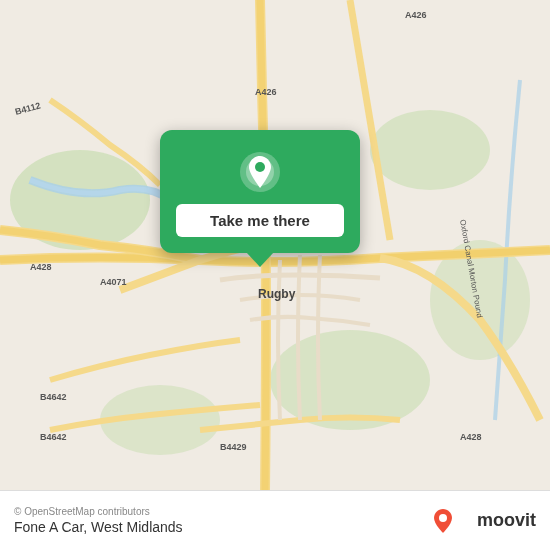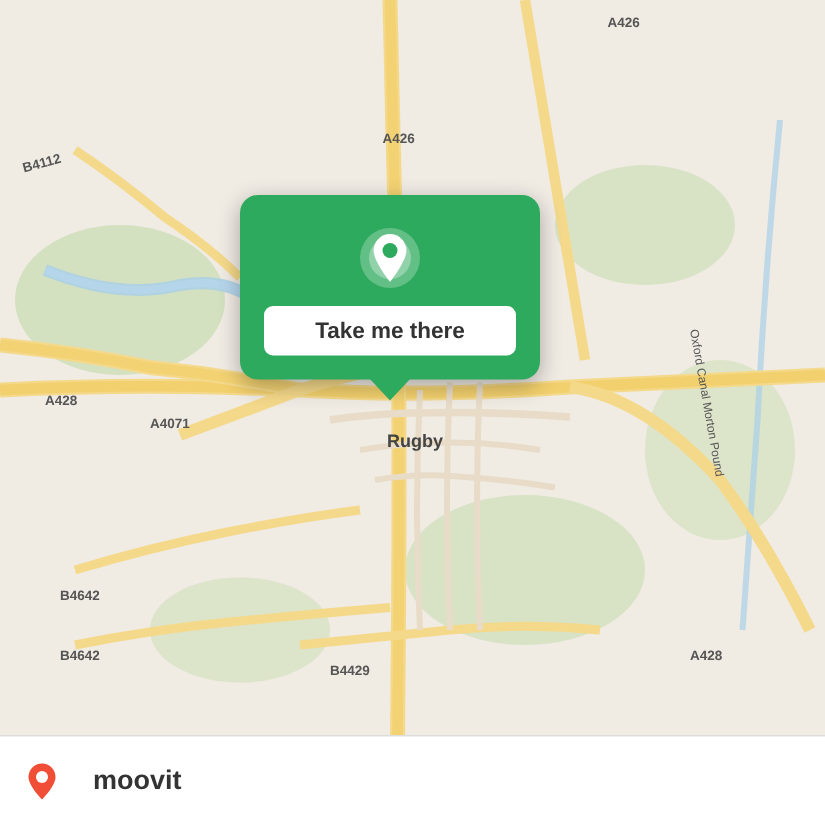--- a/index.html
+++ b/index.html
@@ -188,20 +188,24 @@
       <circle cx="22" cy="22" r="20" fill="white" opacity="0.25"></circle>
       <circle cx="22" cy="22" r="14" fill="white" opacity="0.3"></circle>
       <path d="M22 6 C16 6 11 11 11 17 C11 24 22 38 22 38 C22 38 33 24 33 17 C33 11 28 6 22 6 Z" fill="white"></path>
       <circle cx="22" cy="17" r="5" fill="#2eaa5e"></circle>
     </svg>
     <button id="take-me-there-btn">Take me there</button>
   </div>
 </div>
 
 <div id="bottom-bar">
+  <div id="location-info">
+    <span id="copyright">© OpenStreetMap contributors</span>
+    <span id="location-name">Fone A Car, West Midlands</span>
+  </div>
   <div id="moovit-logo">
     <svg id="moovit-icon" viewBox="0 0 28 28" xmlns="http://www.w3.org/2000/svg">
       <path d="M14 2 C9 2 5 6 5 11 C5 17 14 26 14 26 C14 26 23 17 23 11 C23 6 19 2 14 2 Z" fill="#f04e37"></path>
       <circle cx="14" cy="11" r="4" fill="white"></circle>
     </svg>
     <span id="moovit-text">moovit</span>
   </div>
 </div>
 
 </body></html>

